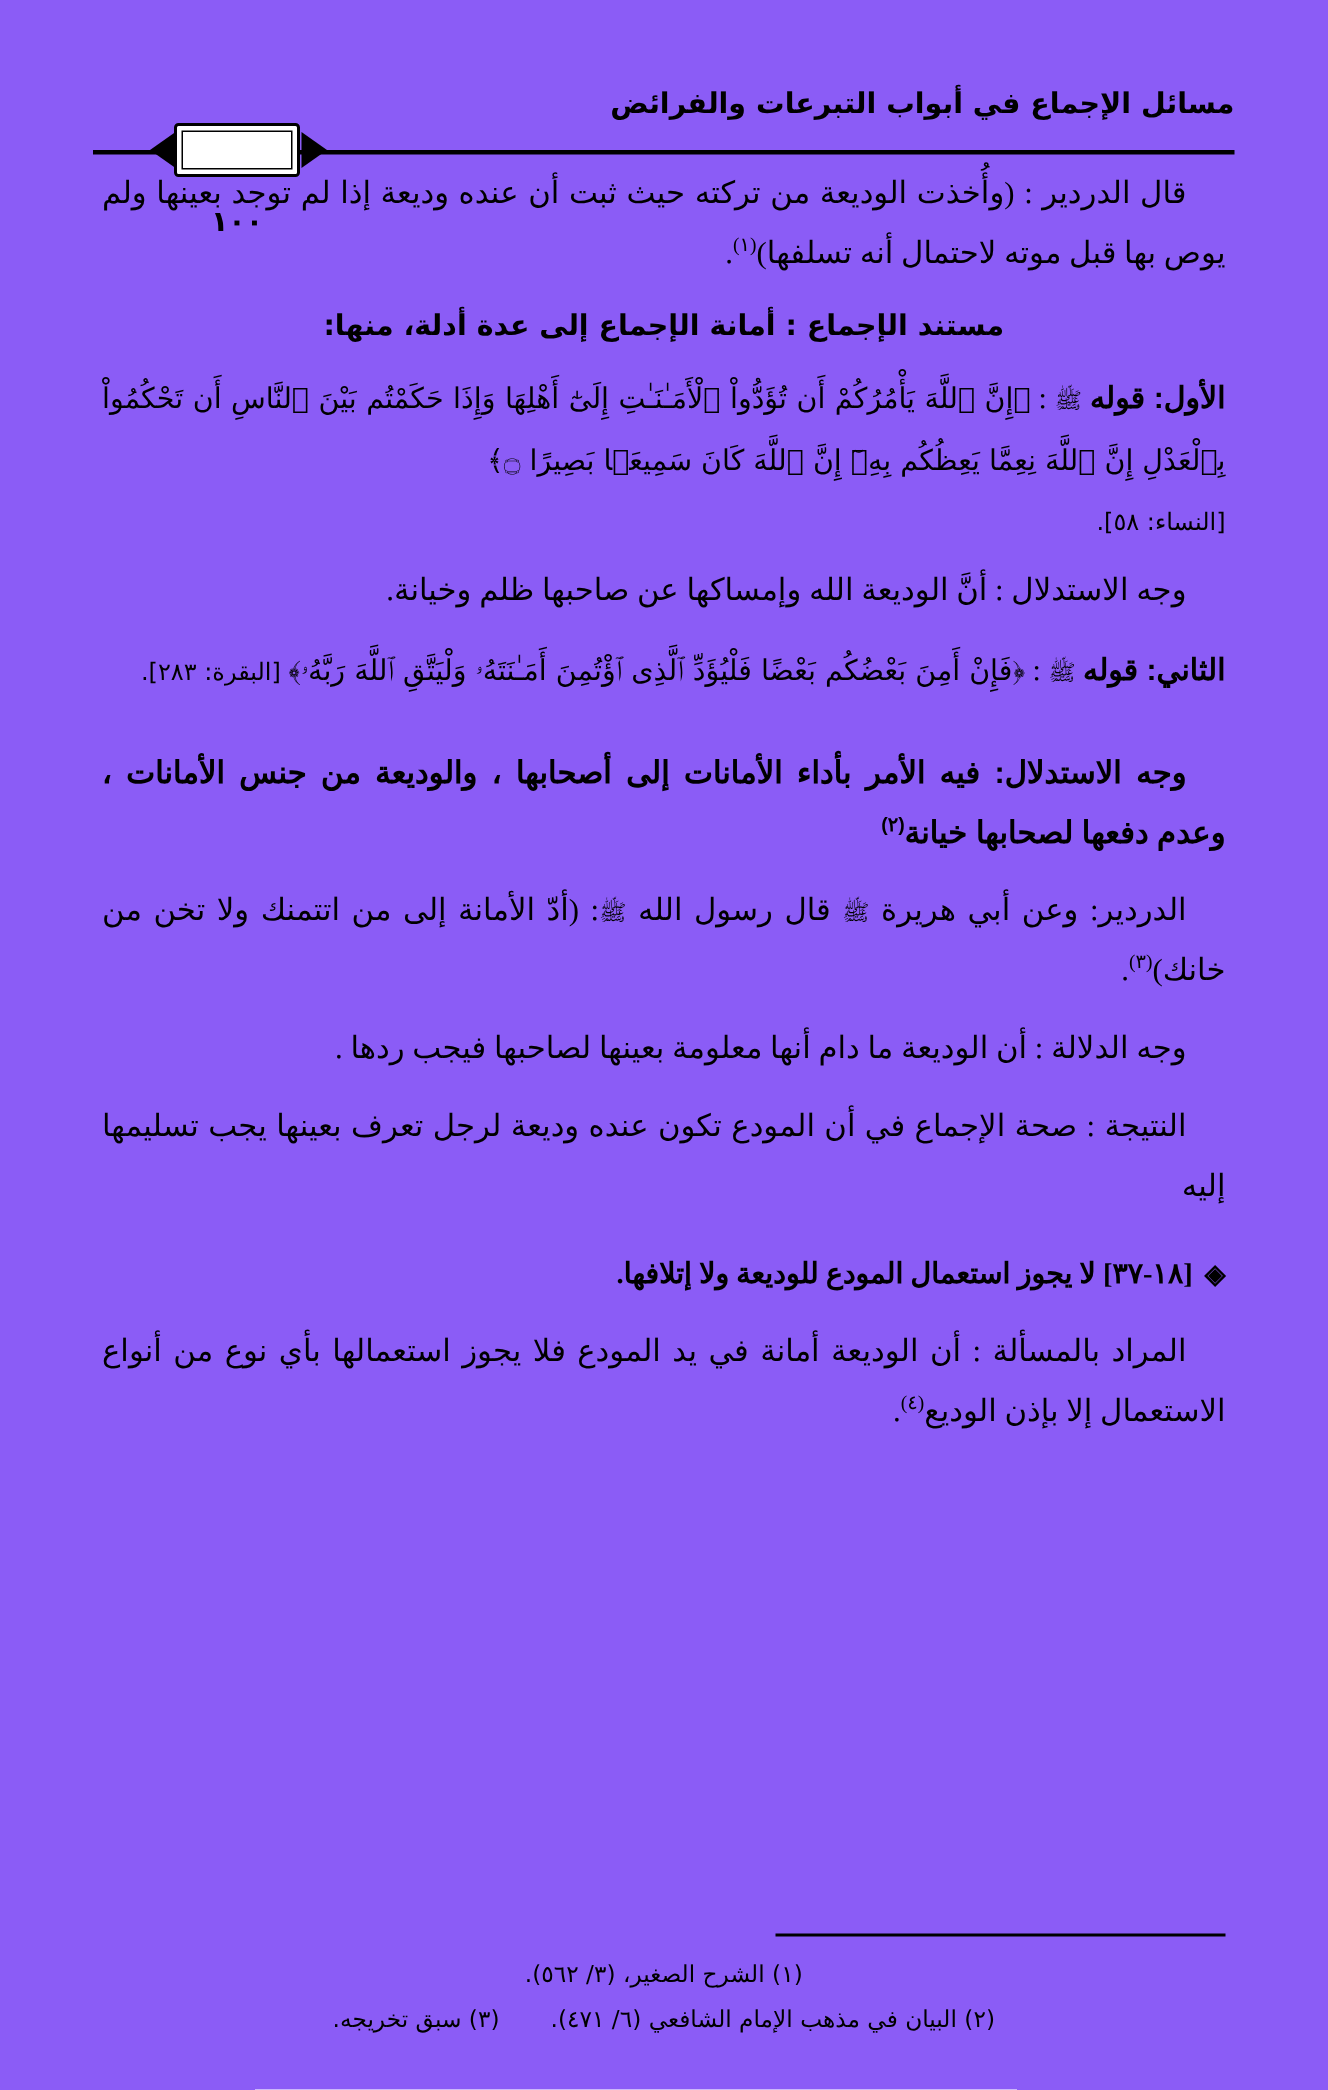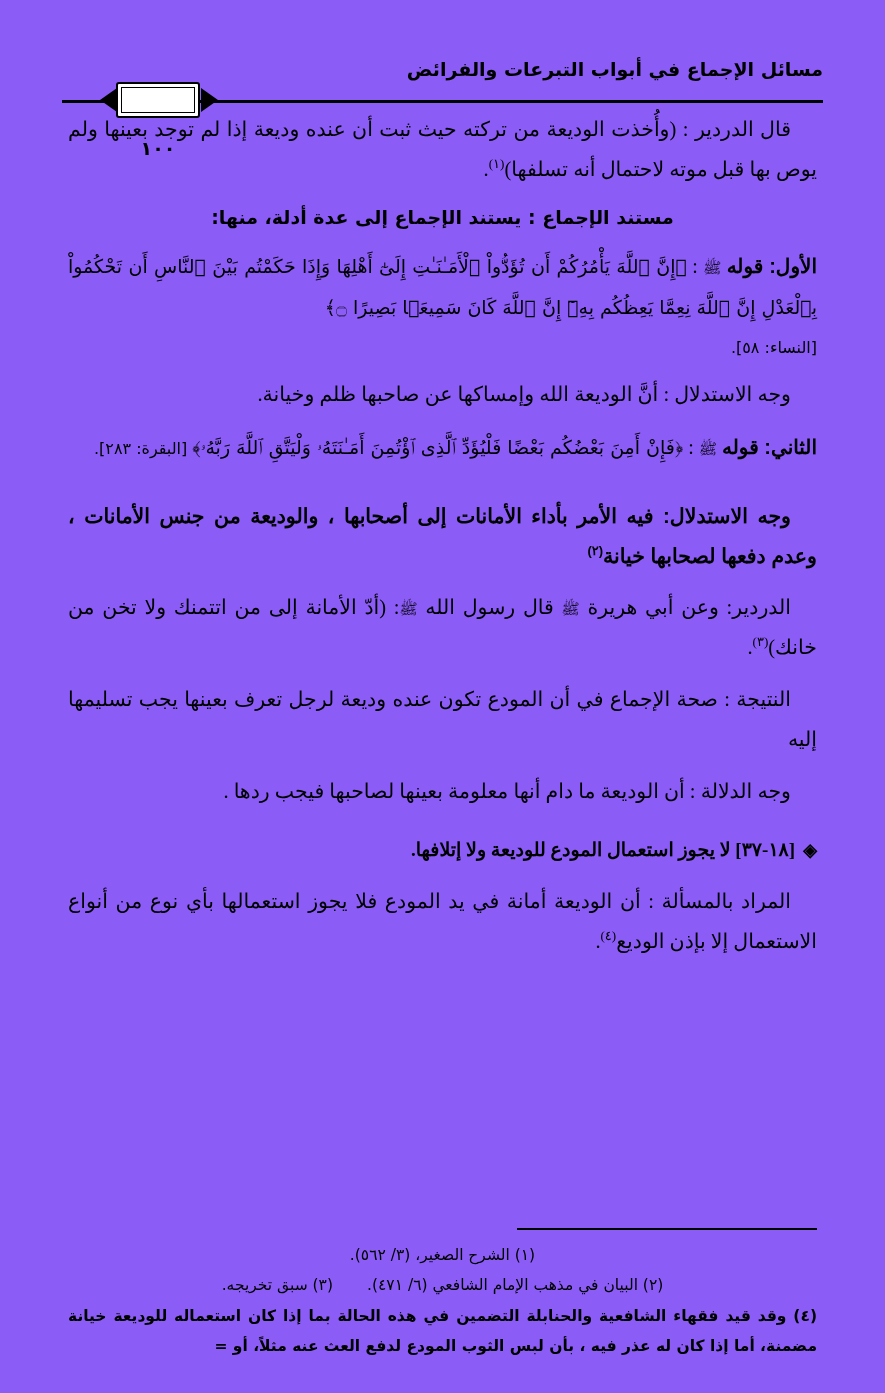--- a/index.html
+++ b/index.html
@@ -209,21 +209,21 @@
           <span class="frame-inner"></span>
         </span>
       <span class="num">١٠٠</span>
     </div>
   </div>
 
   <div class="content">
 
     <p class="para"><span>قال الدردير : (وأُخذت الوديعة من تركته حيث ثبت أن عنده وديعة إذا لم توجد بعينها ولم يوص بها قبل موته لاحتمال أنه تسلفها)</span><span class="sup">(١)</span><span>.</span></p>
 
-    <p class="section-heading">مستند الإجماع : يستند الإجماع إلى عدة أدلة، منها:</p>
+    <p class="section-heading">مستند الإجماع : أمانة الإجماع إلى عدة أدلة، منها:</p>
 
     <div class="quran-block">
       <span class="bold-sans">الأول: قوله</span>
       <span class="glyph-pbuh">ﷺ</span>
       <span>:</span>
       <span class="quran">﴿إِنَّ ٱللَّهَ يَأْمُرُكُمْ أَن تُؤَدُّواْ ٱلْأَمَـٰنَـٰتِ إِلَىٰٓ أَهْلِهَا وَإِذَا حَكَمْتُم بَيْنَ ٱلنَّاسِ أَن تَحْكُمُواْ بِٱلْعَدْلِ إِنَّ ٱللَّهَ نِعِمَّا يَعِظُكُم بِهِۦٓ إِنَّ ٱللَّهَ كَانَ سَمِيعَۢا بَصِيرًا ۝﴾</span>
     </div>
     <p class="para no-indent ref">[النساء: ٥٨].</p>
 
     <p class="para">وجه الاستدلال : أنَّ الوديعة الله وإمساكها عن صاحبها ظلم وخيانة.</p>
@@ -233,30 +233,29 @@
       <span class="glyph-pbuh">ﷺ</span>
       <span>:</span>
       <span class="quran">﴿فَإِنْ أَمِنَ بَعْضُكُم بَعْضًا فَلْيُؤَدِّ ٱلَّذِى ٱؤْتُمِنَ أَمَـٰنَتَهُۥ وَلْيَتَّقِ ٱللَّهَ رَبَّهُۥ﴾</span>
       <span class="ref">[البقرة: ٢٨٣].</span>
     </div>
 
     <p class="para bold-sans"><span>وجه الاستدلال: فيه الأمر بأداء الأمانات إلى أصحابها ، والوديعة من جنس الأمانات ، وعدم دفعها لصحابها خيانة</span><span class="sup">(٢)</span></p>
 
     <p class="para"><span>الدردير: وعن أبي هريرة</span> <span class="glyph-pbuh">ﷺ</span> <span>قال رسول الله</span> <span class="glyph-pbuh">ﷺ</span><span>: (أدّ الأمانة إلى من اتتمنك ولا تخن من خانك)</span><span class="sup">(٣)</span><span>.</span></p>
 
+    <p class="para">وجه الدلالة : أن الوديعة ما دام أنها معلومة بعينها لصاحبها فيجب ردها .</p>
+
     <p class="para">النتيجة : صحة الإجماع في أن المودع تكون عنده وديعة لرجل تعرف بعينها يجب تسليمها إليه</p>
-
-    <p class="para">وجه الدلالة : أن الوديعة ما دام أنها معلومة بعينها لصاحبها فيجب ردها .</p>
 
     <p class="masala"><span class="diamond">◈</span><span>[١٨-٣٧]</span> <span>لا يجوز استعمال المودع للوديعة ولا إتلافها.</span></p>
 
     <p class="para"><span>المراد بالمسألة : أن الوديعة أمانة في يد المودع فلا يجوز استعمالها بأي نوع من أنواع الاستعمال إلا بإذن الوديع</span><span class="sup">(٤)</span><span>.</span></p>
 
   </div>
 
   <div class="footnotes">
     <div class="fn-rule"></div>
     <div class="fn-line">(١)  الشرح الصغير، (٣/ ٥٦٢).</div>
     <div class="fn-line"><span>(٢)  البيان في مذهب الإمام الشافعي (٦/ ٤٧١).</span><span class="sp"></span><span>(٣)  سبق تخريجه.</span></div>
-    <div class="fn-line justify">(٤)  وقد قيد فقهاء الشافعية والحنابلة التضمين في هذه الحالة بما إذا كان استعماله للوديعة خيانة مضمنة، أما إذا كان له عذر فيه ، بأن لبس الثوب المودع لدفع العث عنه مثلاً، أو =</div>
   </div>
 
 </div>
 
 </body></html>

